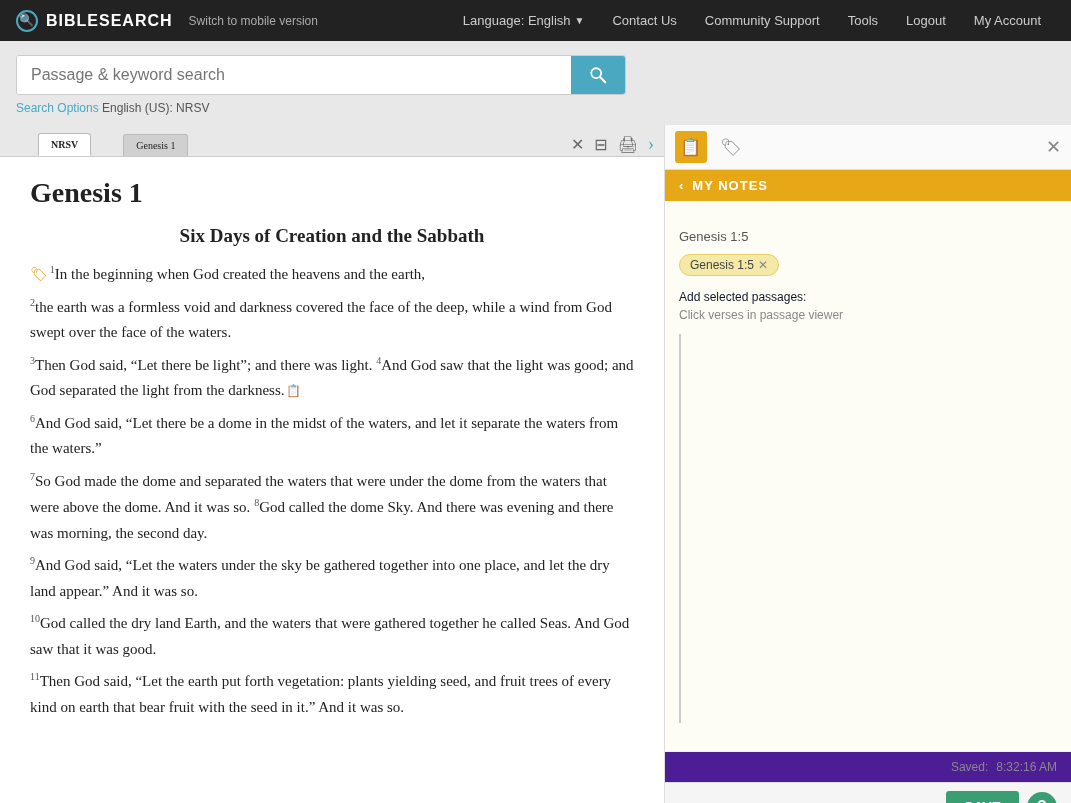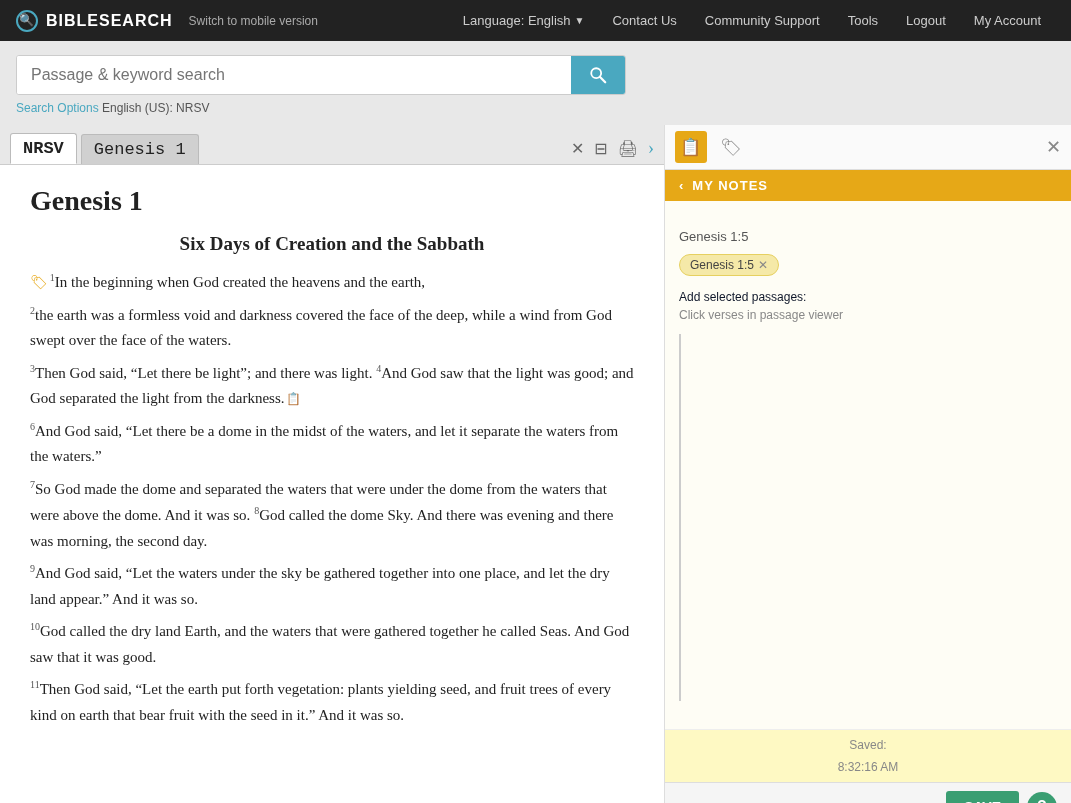--- a/index.html
+++ b/index.html
@@ -132,24 +132,25 @@
       background: #e8e8e8;
       padding: 8px 10px 0 10px;
       border-bottom: 1px solid #ccc;
       gap: 4px;
     }
     .tab-item {
       background: #d0d0d0;
       border: 1px solid #bbb;
       border-bottom: none;
       padding: 5px 12px;
-      font-family: Liberation Mono, monospace;
-      font-size: 17px;
+      font-family: Liberation Serif, serif;
+      font-size: 10px;
       cursor: pointer;
       border-radius: 3px 3px 0 0;
+      margin-left: 28px;
     }
     .tab-item.active {
       background: white;
       border-bottom: 1px solid white;
       font-weight: bold;
     }
     #tabs-actions {
       margin-left: auto;
       display: flex;
       align-items: center;
@@ -309,28 +310,27 @@
       background: transparent;
       font-family: Arial, sans-serif;
       font-size: 14px;
       resize: none;
       color: #222;
       min-height: 200px;
       border-left: 2px solid #ccc;
       padding-left: 8px;
     }
     #notes-footer {
-      background: #fef9c3;
+      background: #4c1d95;
       border-top: 1px solid #eee;
       padding: 8px 14px;
       display: flex;
       align-items: center;
       justify-content: flex-end;
       gap: 8px;
-      flex-direction: column;
     }
     #saved-text {
       font-family: Arial, sans-serif;
       font-size: 12px;
       color: #888;
     }
     #notes-actions {
       display: flex;
       align-items: center;
       justify-content: space-between;

